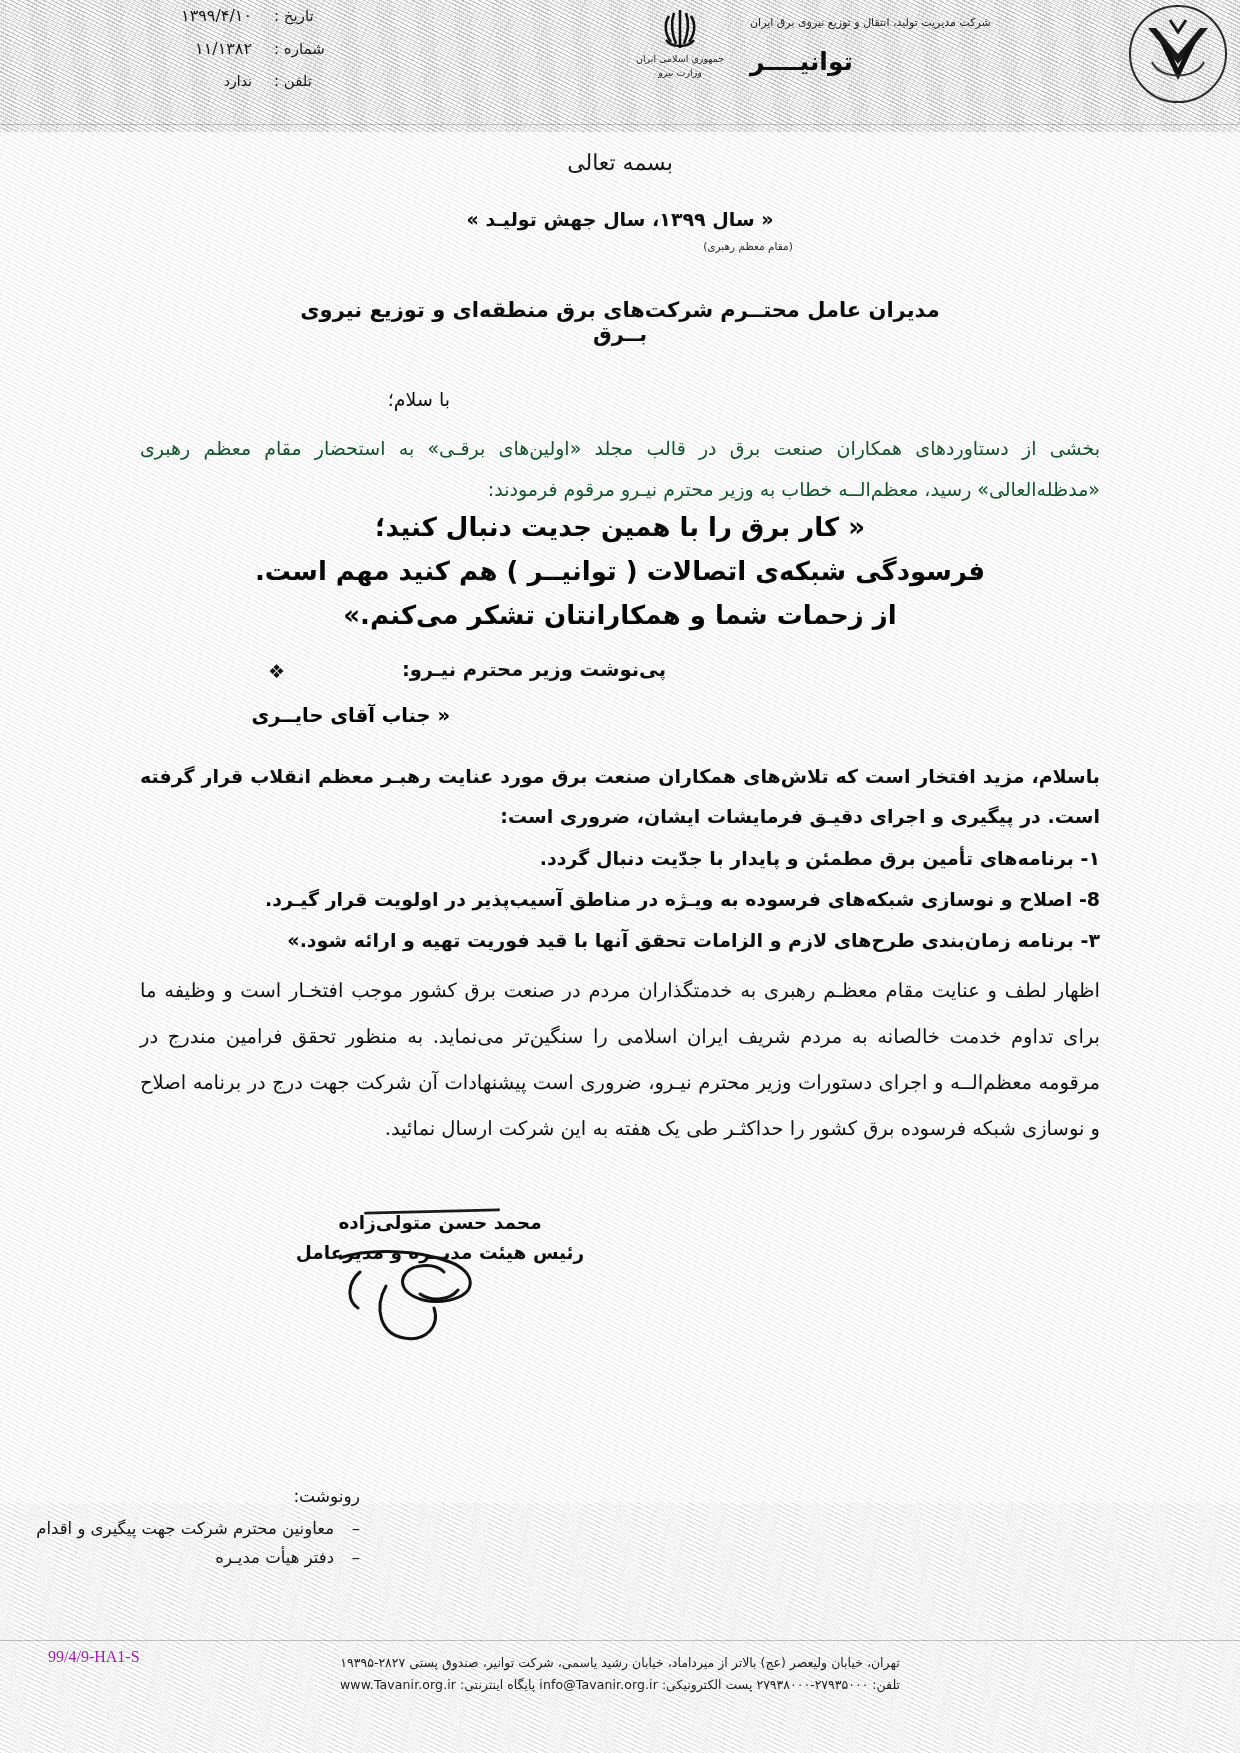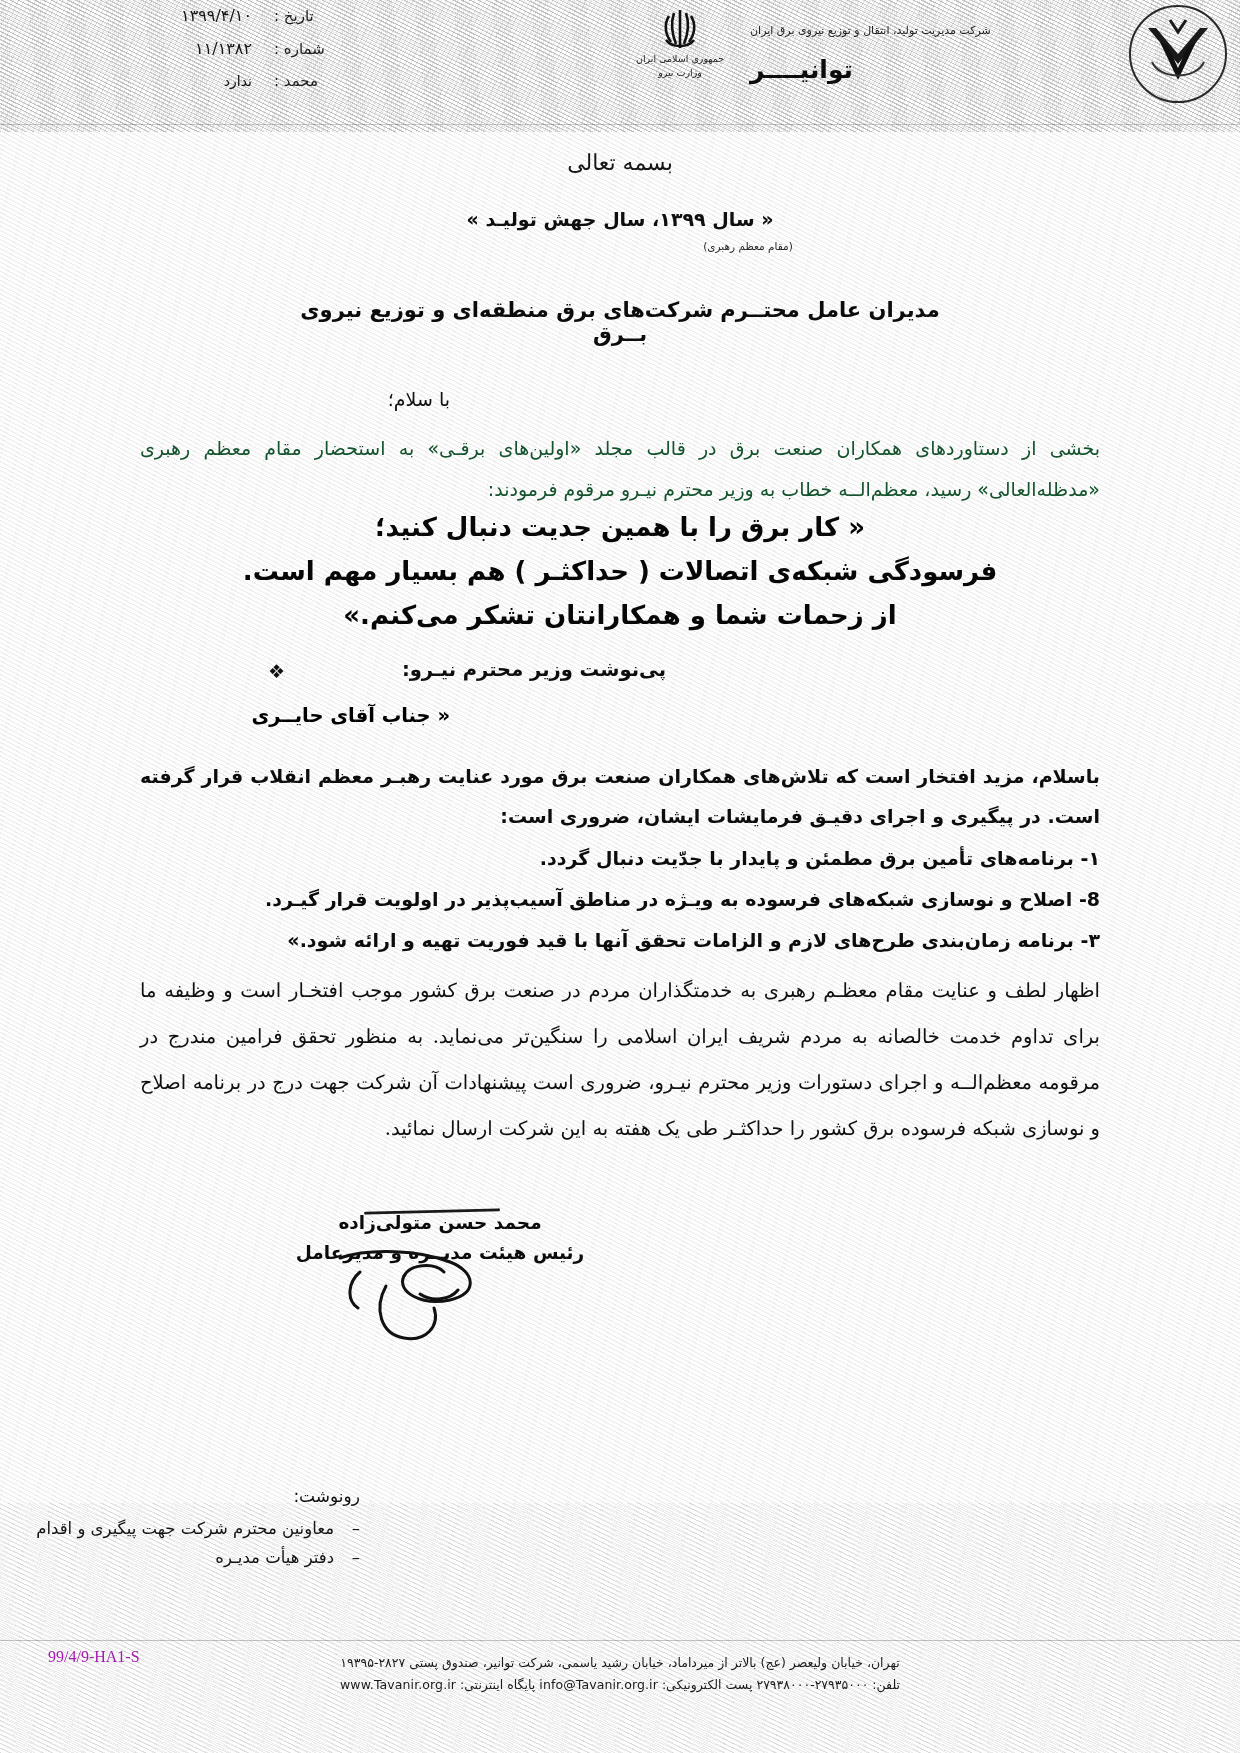--- a/index.html
+++ b/index.html
@@ -113,21 +113,21 @@
   .ministry-line {
     font-size: 9.5px;
     line-height: 1.35;
     color: #222;
     margin-top: 1px;
     letter-spacing: .2px;
   }
 
   .org-titles {
     position: absolute;
-    top: 24px;
+    top: 16px;
     right: 120px;
     width: 370px;
     text-align: left;
     direction: rtl;
     padding-left: 25px;
   }
   .org-sub {
     font-size: 11px;
     color: #1d1d1d;
     letter-spacing: .2px;
@@ -431,21 +431,21 @@
     <div class="meta-block">
       <div class="meta-row">
         <span class="meta-label">تاریخ :</span>
         <span class="meta-value">۱۳۹۹/۴/۱۰</span>
       </div>
       <div class="meta-row">
         <span class="meta-label">شماره :</span>
         <span class="meta-value">۱۱/۱۳۸۲</span>
       </div>
       <div class="meta-row">
-        <span class="meta-label">محمد :</span>
+        <span class="meta-label">تلفن :</span>
         <span class="meta-none">ندارد</span>
       </div>
     </div>
 
     <div class="emblem-group">
       <span>
         <svg class="emblem-svg" width="52" height="48" viewBox="0 0 52 48" aria-hidden="true">
           <g fill="none" stroke="#111" stroke-width="2.6">
             <path d="M26 6 C26 14 26 30 26 44"></path>
             <path d="M15 12 C10 20 11 30 17 38"></path>
@@ -485,21 +485,21 @@
     <div class="slogan-attrib">(مقام معظم رهبری)</div>
 
     <div class="addressee">مدیران عامل محتــرم شرکت‌های برق منطقه‌ای و توزیع نیروی بــرق</div>
 
     <div class="salutation">با سلام؛</div>
 
     <div class="para para-intro">بخشی از دستاوردهای همکاران صنعت برق در قالب مجلد «اولین‌های برقـی» به استحضار مقام معظم رهبری «مدظله‌العالی» رسید، معظم‌الــه خطاب به وزیر محترم نیـرو مرقوم فرمودند:</div>
 
     <div class="quote-block">
       <div>« کار برق را با همین جدیت دنبال کنید؛</div>
-      <div>فرسودگی شبکه‌ی اتصالات ( حداکثـر ) هم بسیار مهم است.</div>
+      <div>فرسودگی شبکه‌ی اتصالات ( توانیــر ) هم کنید مهم است.</div>
       <div>از زحمات شما و همکارانتان تشکر می‌کنم.»</div>
     </div>
 
     <span class="bullet-diamond">❖</span>
     <div class="postscript-head">پی‌نوشت وزیر محترم نیـرو:</div>
 
     <div class="ps-greeting">« جناب آقای حایــری</div>
 
     <div class="para-ps">باسلام، مزید افتخار است که تلاش‌های همکاران صنعت برق مورد عنایت رهبـر معظم انقلاب قرار گرفته است. در پیگیری و اجرای دقیـق فرمایشات ایشان، ضروری است:</div>
 

